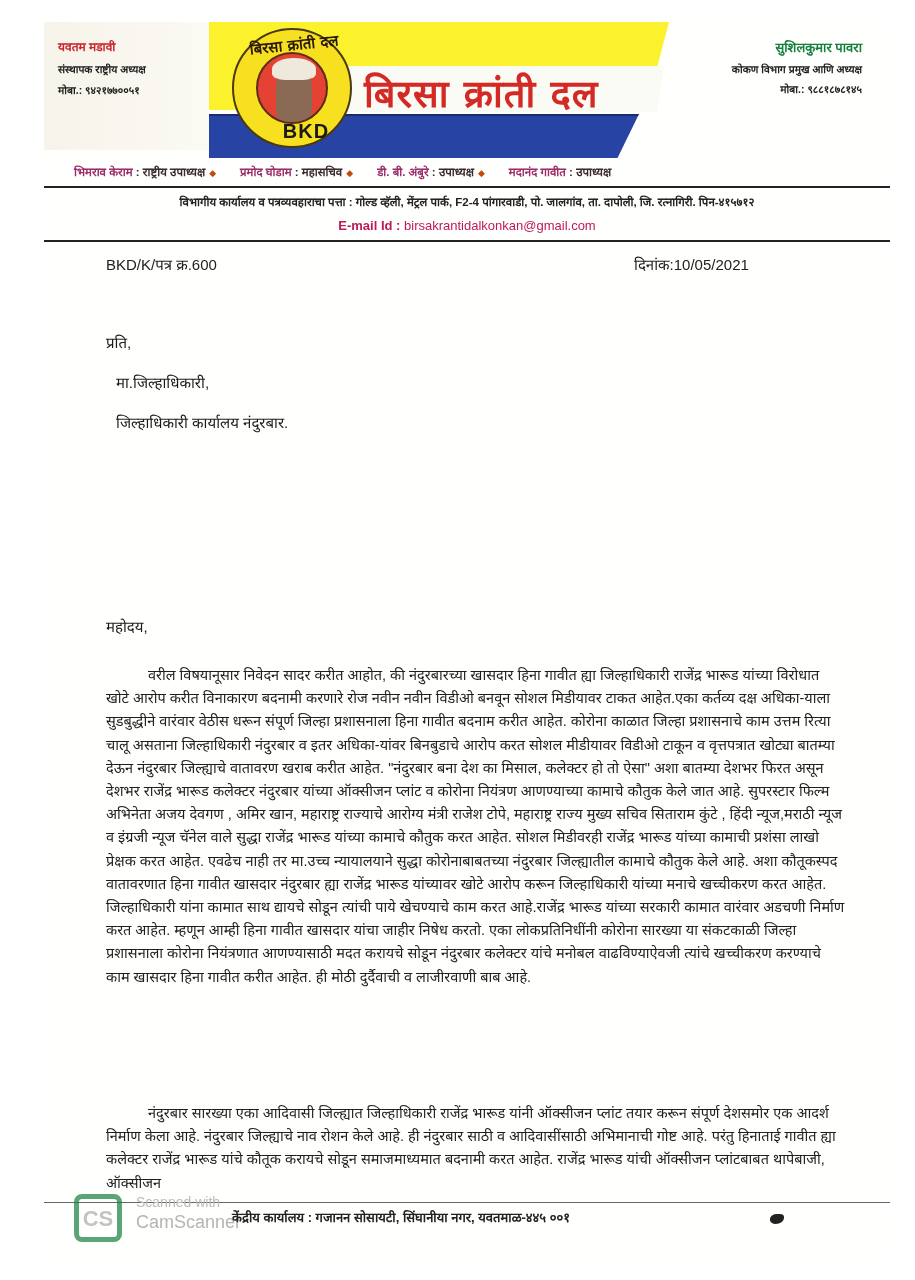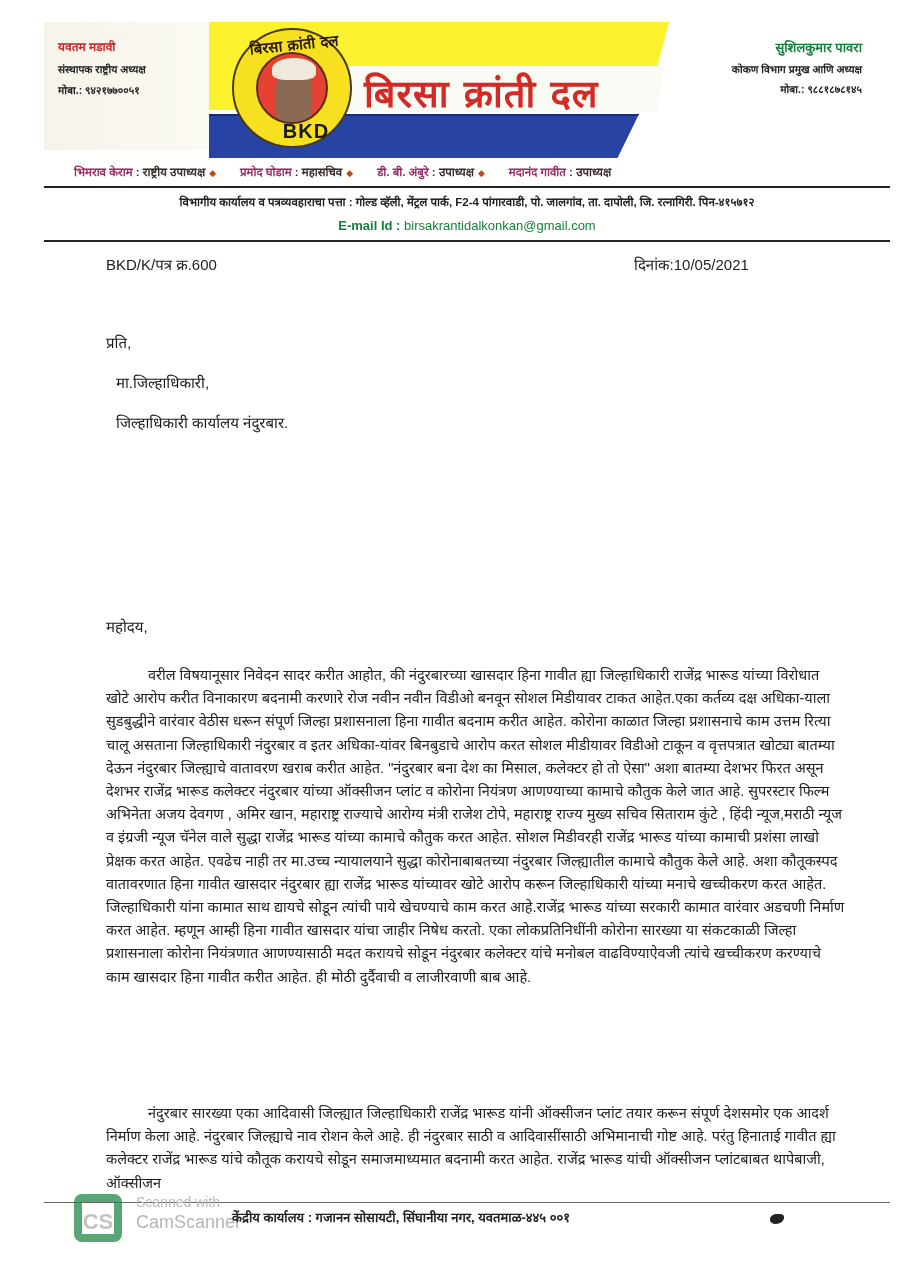--- a/index.html
+++ b/index.html
@@ -30,42 +30,42 @@
 
     .regional { position: absolute; right: 28px; top: 16px; width: 230px; text-align: right; }
     .regional .nm { font-size: 13px; font-weight: bold; color: #15803d; margin-bottom: 6px; }
     .regional .role, .regional .ph { font-size: 10.5px; font-weight: bold; color: #222; margin-bottom: 6px; }
 
     .officers { position: absolute; left: 10px; top: 142px; width: 830px; font-size: 11.5px; font-weight: bold; color: #3a2a2a; white-space: nowrap; }
     .officers .on { color: #9a2c6a; padding-left: 20px; }
     .officers .sep { color: #c04a10; font-size: 9px; margin: 0 4px; }
     .rule1 { position: absolute; left: 0; top: 164px; width: 846px; height: 2px; background: #222; }
     .address { position: absolute; left: 0; top: 172px; width: 846px; text-align: center; font-size: 11.5px; font-weight: bold; color: #222; white-space: nowrap; }
-    .email { position: absolute; left: 0; top: 196px; width: 846px; text-align: center; font-size: 13px; color: #15803d; }
+    .email { position: absolute; left: 0; top: 196px; width: 846px; text-align: center; font-size: 13px; color: #be185d; }
     .email .lbl { font-weight: bold; }
     .rule2 { position: absolute; left: 0; top: 218px; width: 846px; height: 2px; background: #222; }
 
     
     .ref { position: absolute; left: 62px; top: 232px; font-size: 15px; color: #222; }
     .date { position: absolute; left: 590px; top: 232px; font-size: 15px; color: #222; }
     .to { position: absolute; left: 62px; top: 310px; font-size: 15px; }
     .to-line1 { position: absolute; left: 72px; top: 350px; font-size: 15px; }
     .to-line2 { position: absolute; left: 72px; top: 390px; font-size: 15px; }
 
     .subject { position: absolute; left: 62px; top: 488px; width: 740px; font-size: 14.5px; line-height: 24px; }
 
     .salutation { position: absolute; left: 62px; top: 594px; font-size: 15px; }
     .para { position: absolute; left: 62px; width: 740px; font-size: 14.5px; line-height: 23.2px; text-indent: 42px; text-align: left; color: #1e1e1e; }
     .para1 { top: 642px; }
     .para2 { top: 1080px; }
 
     
     .footer-rule { position: absolute; left: 0; top: 1180px; width: 846px; height: 1px; background: #666; }
     .footer-addr { position: absolute; left: 188px; top: 1186px; font-size: 13px; font-weight: bold; color: #222; }
-    .cs-logo { position: absolute; left: 30px; top: 1172px; width: 48px; height: 48px; border-radius: 8px; border: 8px solid #15803d; color: #aaa; font-weight: bold; font-size: 22px; text-align: center; line-height: 40px; opacity: 0.7; }
+    .cs-logo { position: absolute; left: 30px; top: 1172px; width: 48px; height: 48px; border-radius: 8px; border: 5px solid #15803d; color: #aaa; font-weight: bold; font-size: 22px; text-align: center; line-height: 40px; opacity: 0.7; }
     .cs-text1 { position: absolute; left: 92px; top: 1172px; font-size: 14px; color: #bbb; }
     .cs-text2 { position: absolute; left: 92px; top: 1190px; font-size: 18px; color: #b5b5b5; }
     .mark { position: absolute; left: 726px; top: 1192px; width: 14px; height: 10px; background: #222; border-radius: 50% 30% 60% 40%; }
   </style>
 </head>
 <body>
 
 <div class="page">
 
   <div class="lh">

